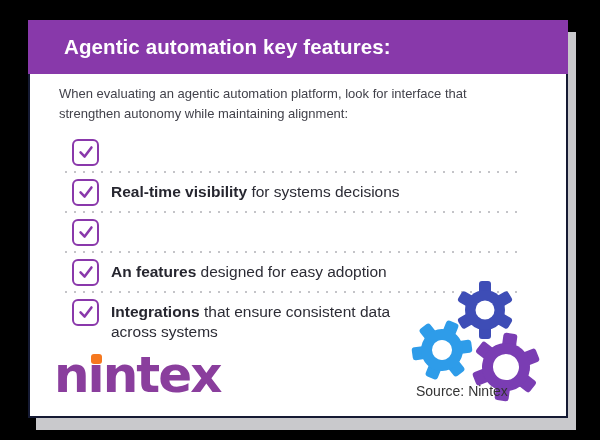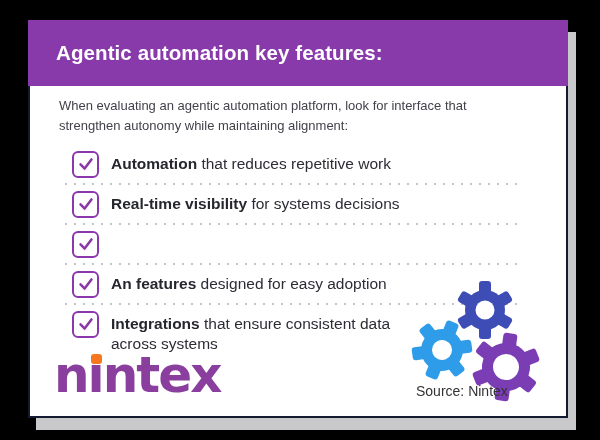--- a/index.html
+++ b/index.html
@@ -12,25 +12,25 @@
   }
   .card{
     position:absolute;left:28px;top:20px;
     width:540px;height:398px;
     box-sizing:border-box;
     background:#ffffff;
     border:2px solid #151a33;
     box-shadow:8px 12px 0 0 #c9c9cc;
   }
   .card-header{
-    height:66px;
+    height:54px;
     margin:-2px -2px 0 -2px;
     background:#8839aa;
     display:flex;align-items:center;
-    padding-left:28px;
+    padding-left:36px;
   }
   .card-title{
     color:#ffffff;
     font-size:20.5px;
     font-weight:bold;
     letter-spacing:.1px;
   }
   .intro{
     margin:10px 30px 0 29px;
     font-size:13px;
@@ -108,21 +108,20 @@
 strengthen autonomy while maintaining alignment:</div>
 
   <div class="checklist">
 
     <div class="row">
       <span class="checkbox">
         <svg width="20" height="20" viewBox="0 0 22 22">
           <path d="M5 11.5 L9.5 16 L17 6" fill="none" stroke-width="2.8" stroke-linecap="round" stroke-linejoin="round" stroke="#8A38AB"></path>
         </svg>
       </span>
-      <span class="item-text"><b>Automation</b><span> that reduces repetitive work</span></span>
     </div>
     <div class="separator"></div>
 
     <div class="row">
       <span class="checkbox">
         <svg width="20" height="20" viewBox="0 0 22 22">
           <path d="M5 11.5 L9.5 16 L17 6" fill="none" stroke-width="2.8" stroke-linecap="round" stroke-linejoin="round" stroke="#8A38AB"></path>
         </svg>
       </span>
       <span class="item-text"><b>Real-time visibility</b><span> for systems decisions</span></span>

